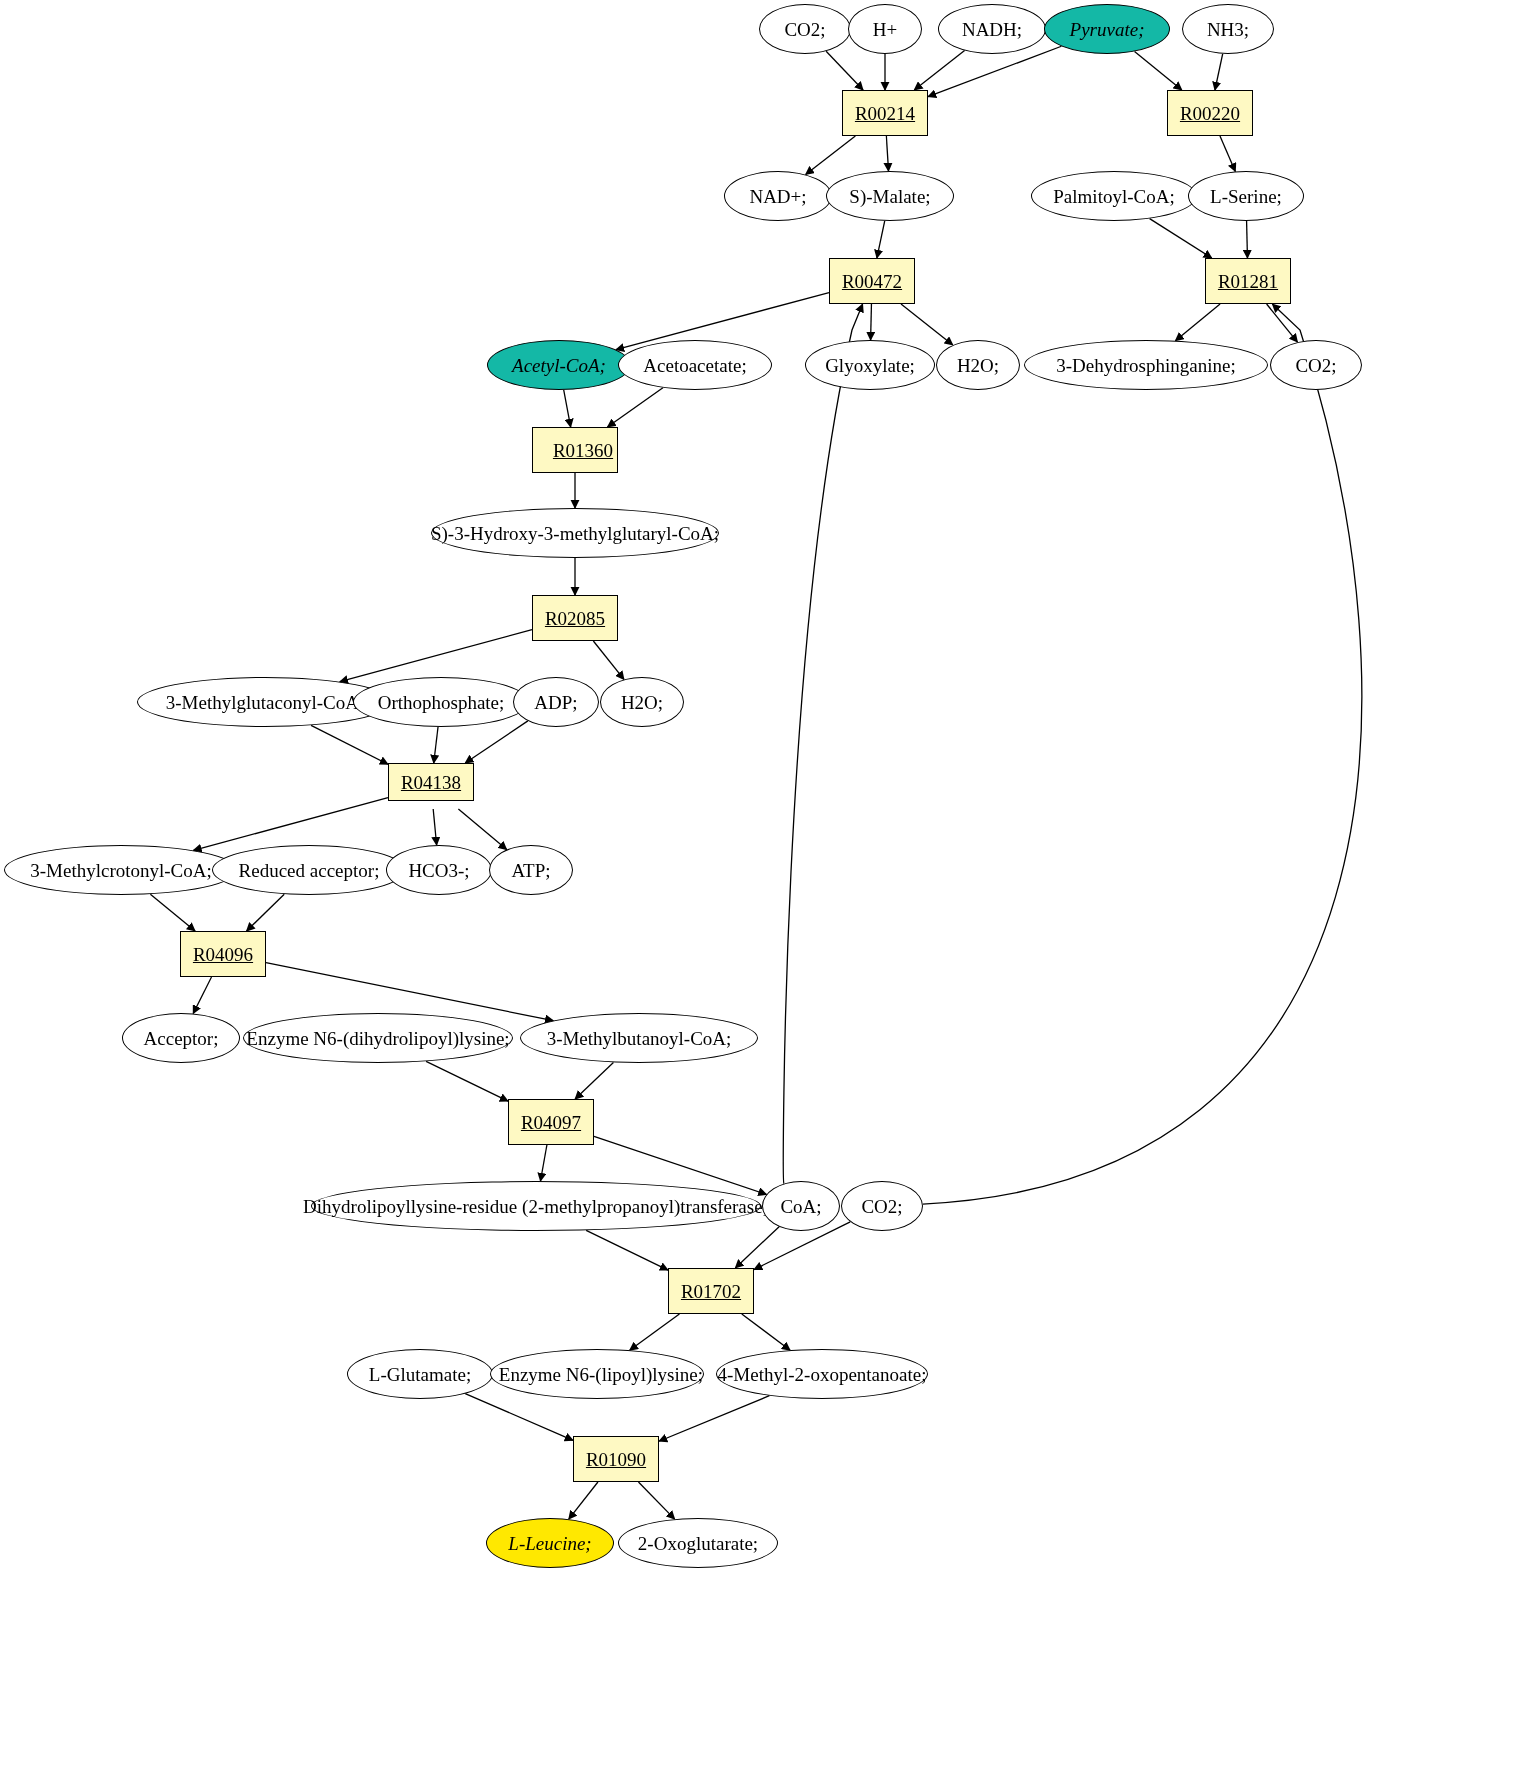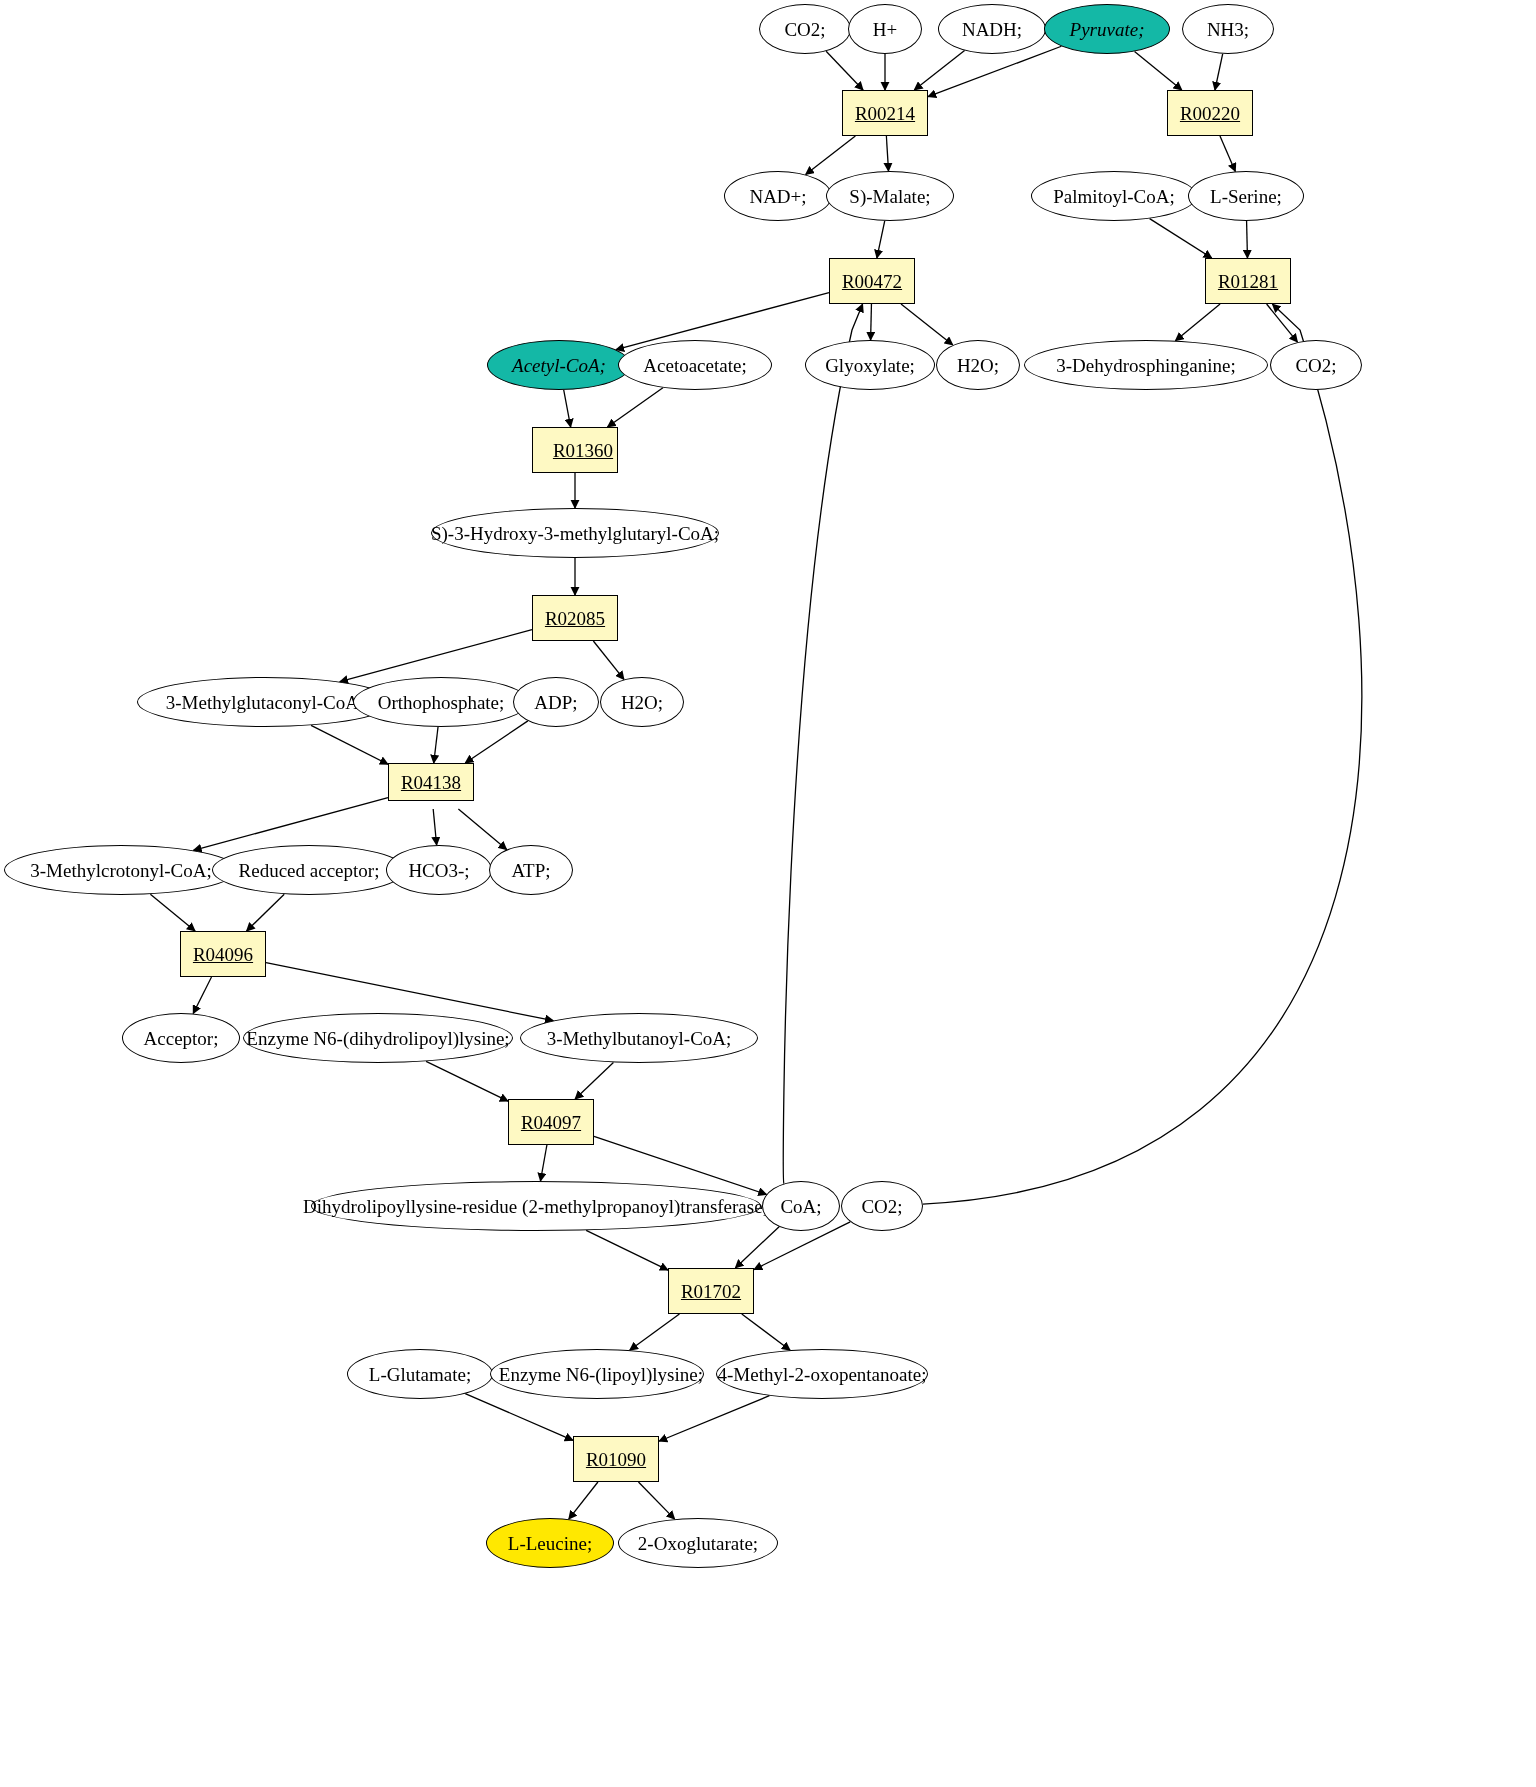--- a/index.html
+++ b/index.html
@@ -4,21 +4,21 @@
 <style>
   html,body{margin:0;padding:0;background:#ffffff;}
   body{font-family:"Liberation Serif", serif;}
   #canvas{position:relative;width:1536px;height:1787px;background:#ffffff;overflow:hidden;}
   svg#edges{position:absolute;left:0;top:0;width:1536px;height:1787px;}
   .node{position:absolute;display:flex;align-items:center;justify-content:center;box-sizing:border-box;
         font-family:"Liberation Serif", serif;color:#000;text-align:center;line-height:1;white-space:nowrap;}
   .ellipse{border:1.2px solid #000;border-radius:50%;background:#ffffff;}
   .rect{border:1.2px solid #000;background:#fef9c3;text-decoration:underline;}
   .hl-green{background:#14b8a6;font-style:italic;}
-  .hl-yellow{background:#ffe800;}
+  .hl-yellow{background:#ffe800;font-style:italic;}
 </style>
 </head>
 <body>
 
 <div id="canvas">
   <svg id="edges" xmlns="http://www.w3.org/2000/svg">
     <defs>
       <marker id="arrow" viewBox="0 0 10 10" refX="9" refY="5" markerWidth="7" markerHeight="7" orient="auto-start-reverse">
         <path d="M 0 0 L 10 5 L 0 10 z" fill="#000"></path>
       </marker>

